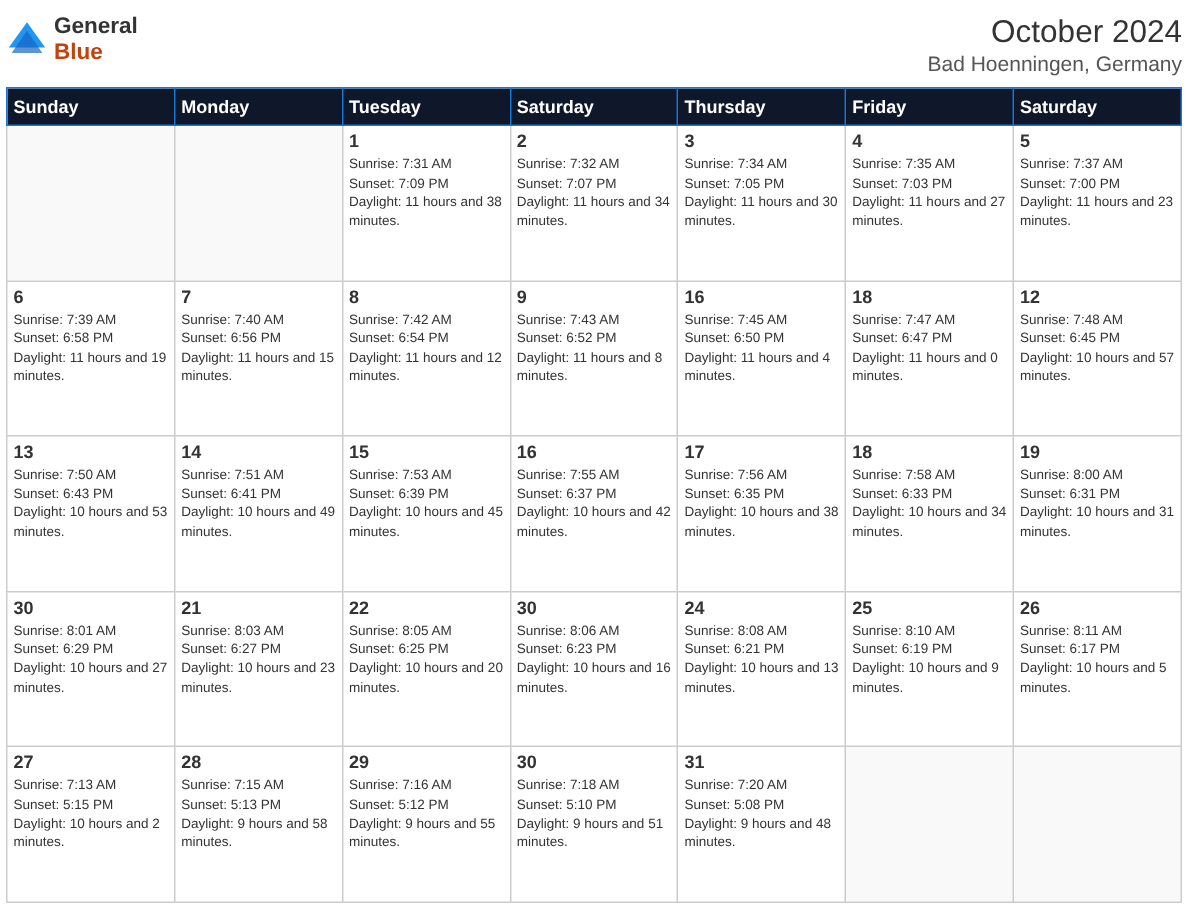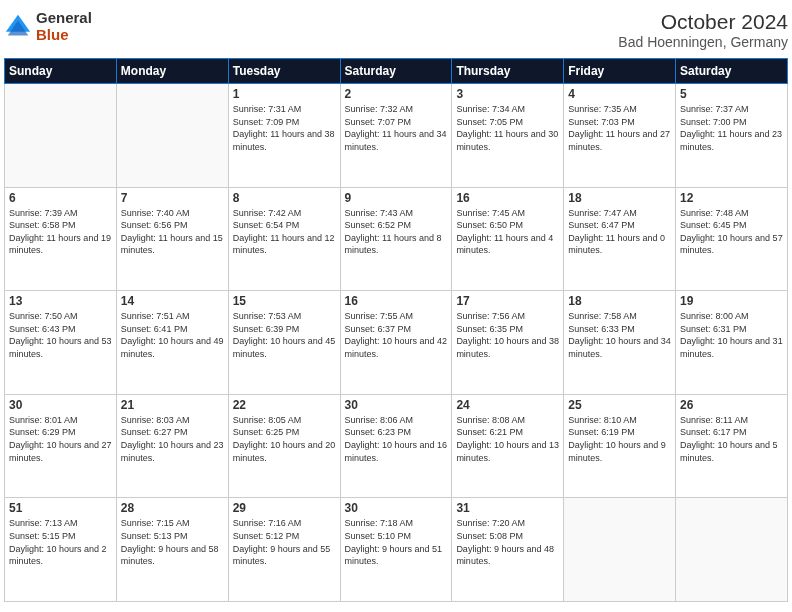--- a/index.html
+++ b/index.html
@@ -243,21 +243,21 @@
             <span class="day-num">25</span>
             <div class="cell-text">Sunrise: 8:10 AM<br>Sunset: 6:19 PM<br>Daylight: 10 hours and 9 minutes.</div>
           </td>
           <td>
             <span class="day-num">26</span>
             <div class="cell-text">Sunrise: 8:11 AM<br>Sunset: 6:17 PM<br>Daylight: 10 hours and 5 minutes.</div>
           </td>
         </tr>
         <tr>
           <td>
-            <span class="day-num">51</span>
+            <span class="day-num">27</span>
             <div class="cell-text">Sunrise: 7:13 AM<br>Sunset: 5:15 PM<br>Daylight: 10 hours and 2 minutes.</div>
           </td>
           <td>
             <span class="day-num">28</span>
             <div class="cell-text">Sunrise: 7:15 AM<br>Sunset: 5:13 PM<br>Daylight: 9 hours and 58 minutes.</div>
           </td>
           <td>
             <span class="day-num">29</span>
             <div class="cell-text">Sunrise: 7:16 AM<br>Sunset: 5:12 PM<br>Daylight: 9 hours and 55 minutes.</div>
           </td>

